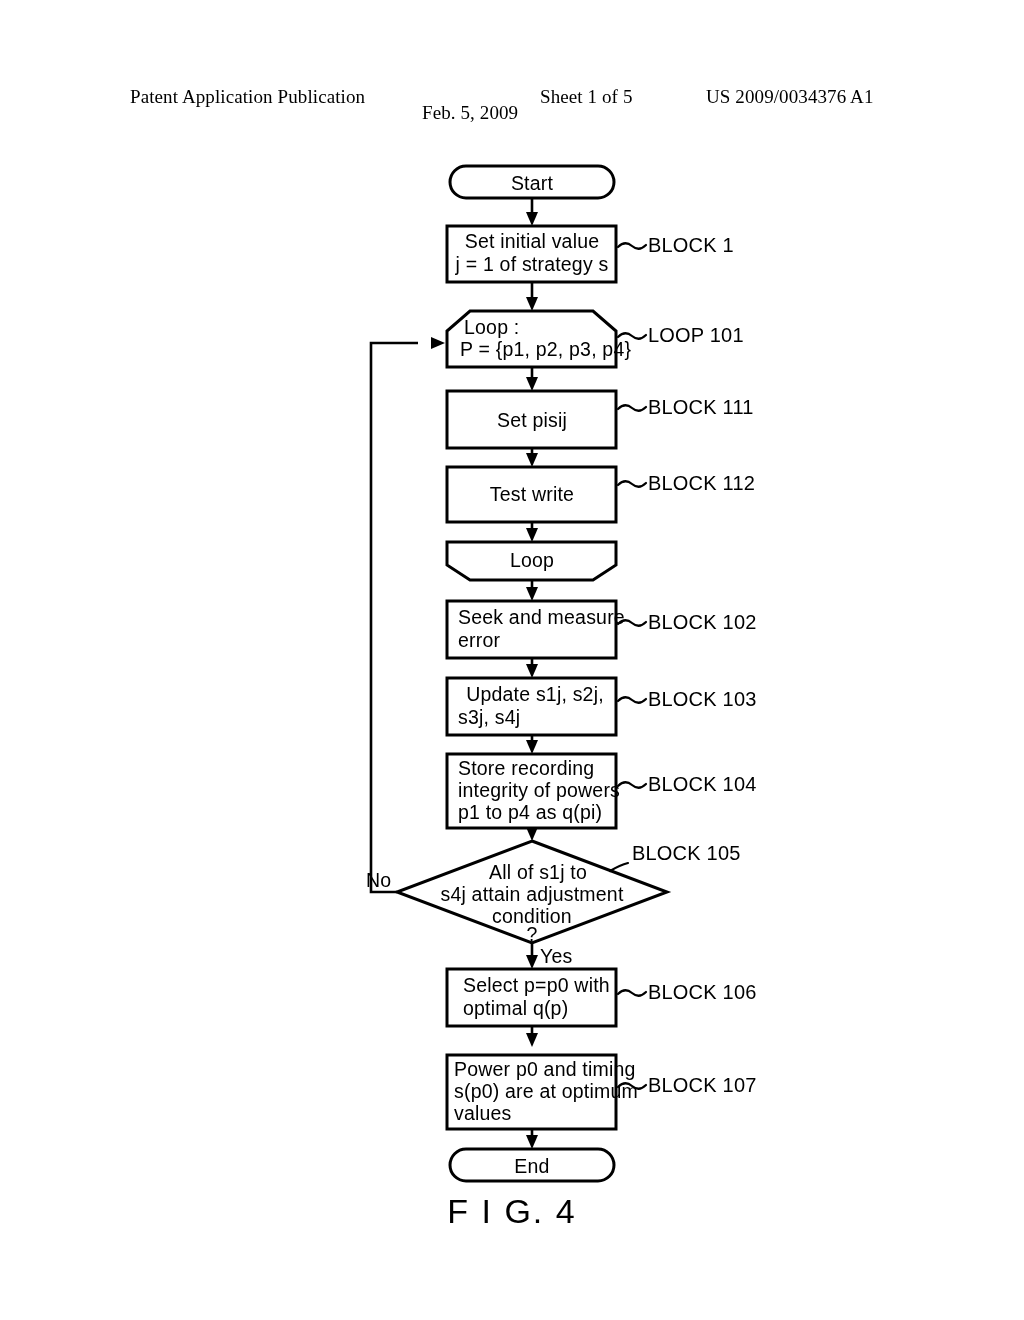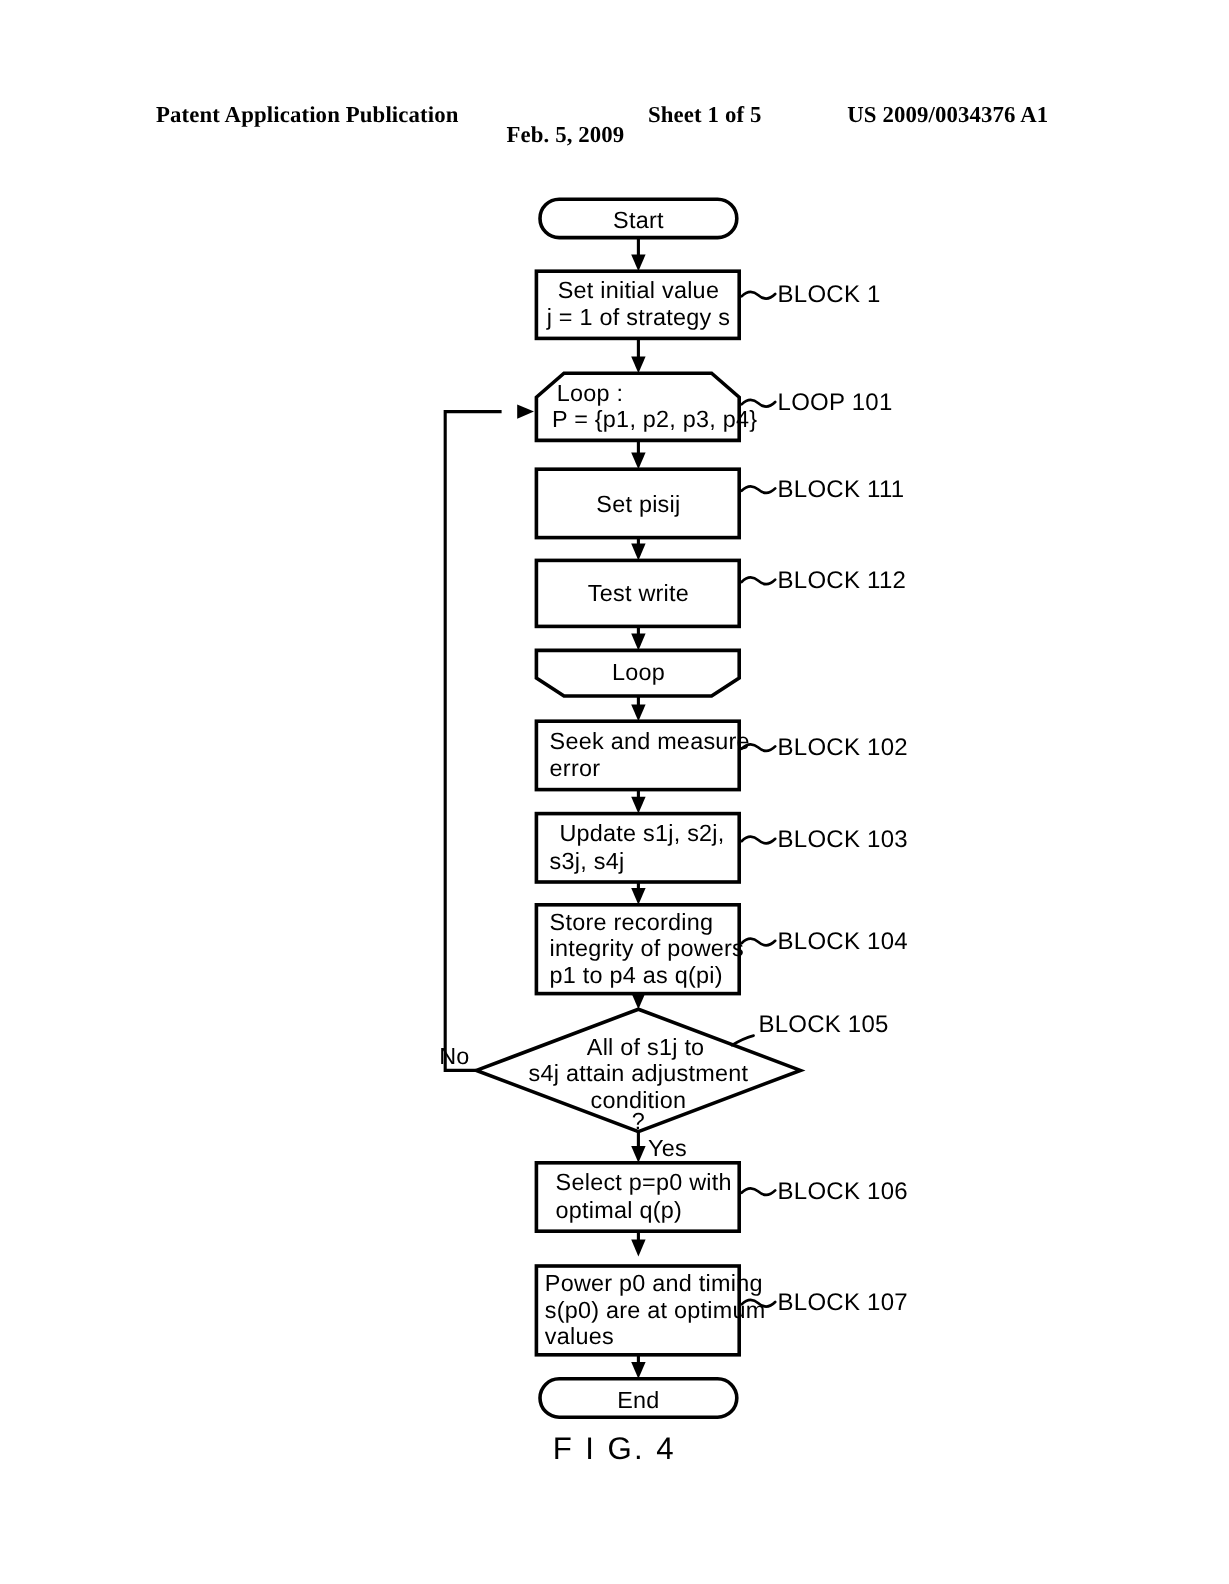--- a/index.html
+++ b/index.html
@@ -20,21 +20,21 @@
   
   #page-header {
     position: absolute;
     left: 0;
     top: 86px;
     width: 1024px;
     height: 28px;
     display: flex;
     align-items: baseline;
     font-family: "Liberation Serif", serif;
-    font-weight: bold;
+    font-weight: normal;
     font-size: 19px;
     letter-spacing: 0.1px;
     white-space: nowrap;
   }
   #page-header .hdr-pub   { position: absolute; left: 130px; }
   #page-header .hdr-date  { position: absolute; left: 422px; margin-top: 16px; }
   #page-header .hdr-sheet { position: absolute; left: 540px; }
   #page-header .hdr-num   { position: absolute; left: 706px; text-align: center; }
 
   
@@ -89,21 +89,21 @@
   svg#flowchart text.left       { text-anchor: start; }
 
   
   #fig-caption {
     position: absolute;
     left: 0;
     top: 1192px;
     width: 1024px;
     text-align: center;
     font-family: "Liberation Sans", sans-serif;
-    font-size: 26px;
+    font-size: 34px;
     letter-spacing: 2px;
     color: #000000;
   }
 </style>
 </head>
 <body>
 
 <div id="page-header">
   <span class="hdr-pub">Patent Application Publication</span>
   <span class="hdr-date">Feb. 5, 2009</span>

